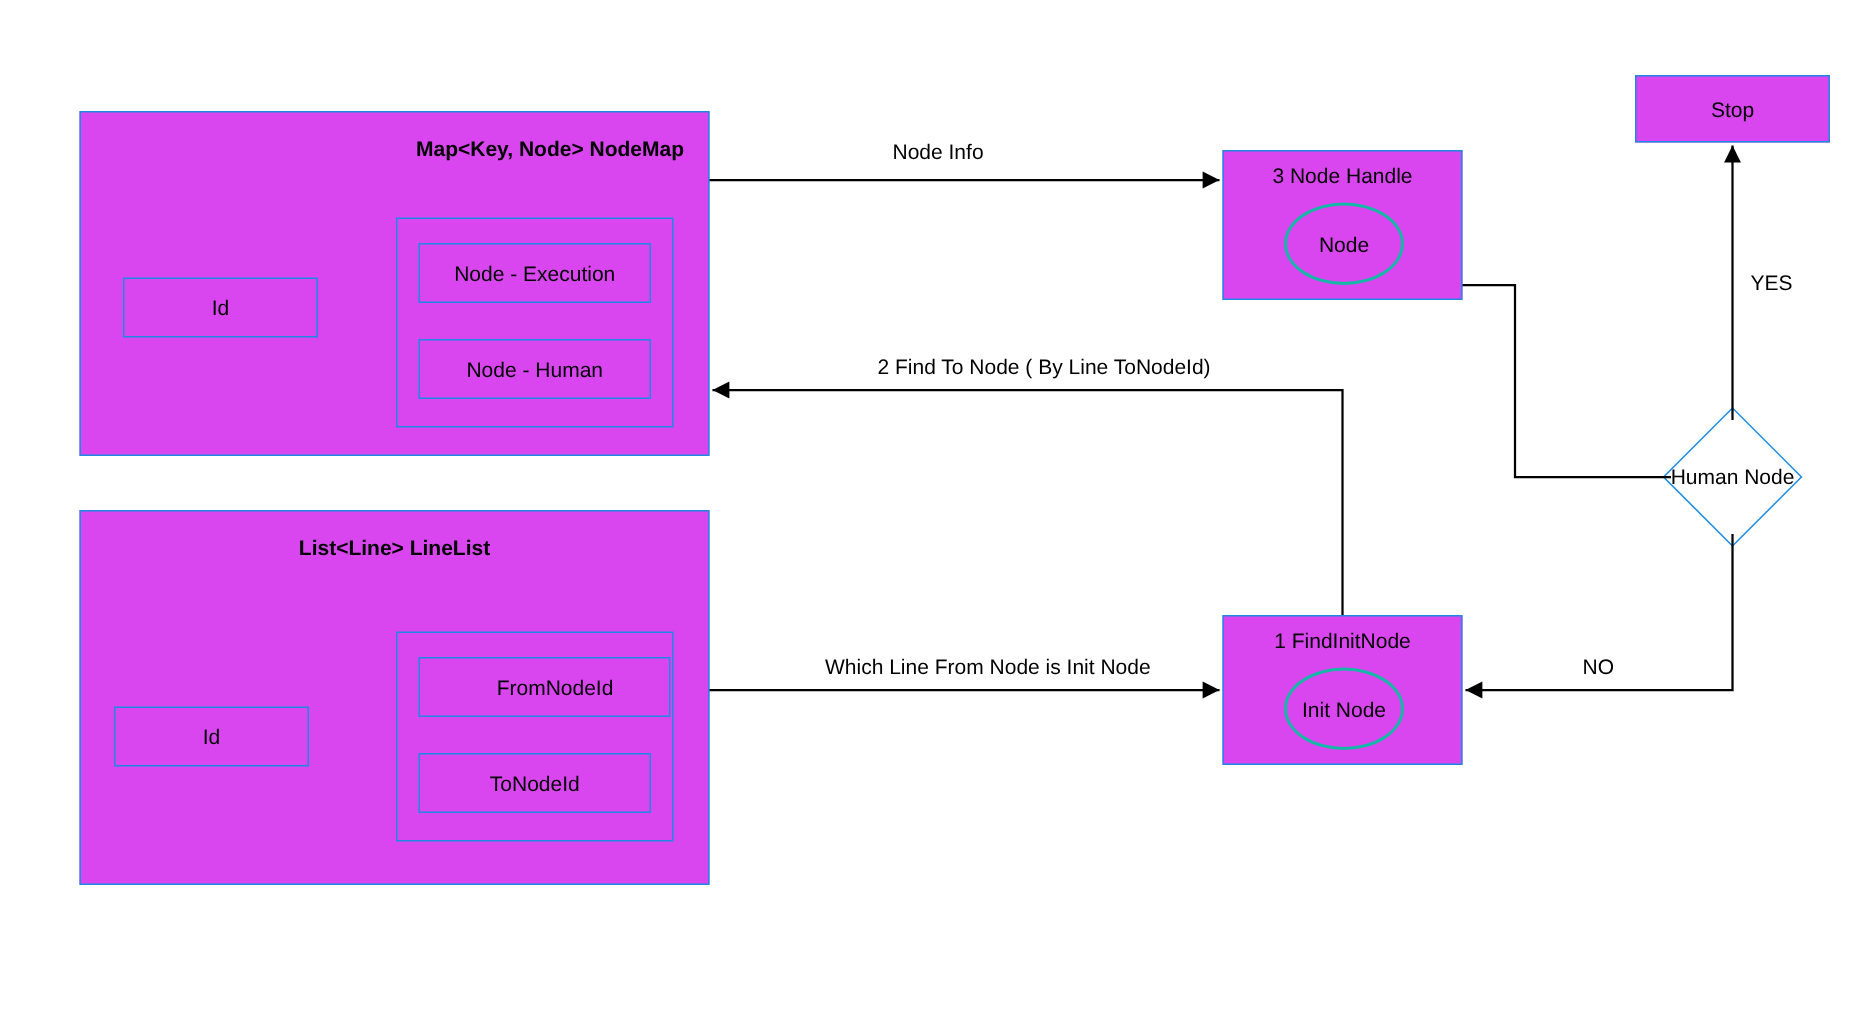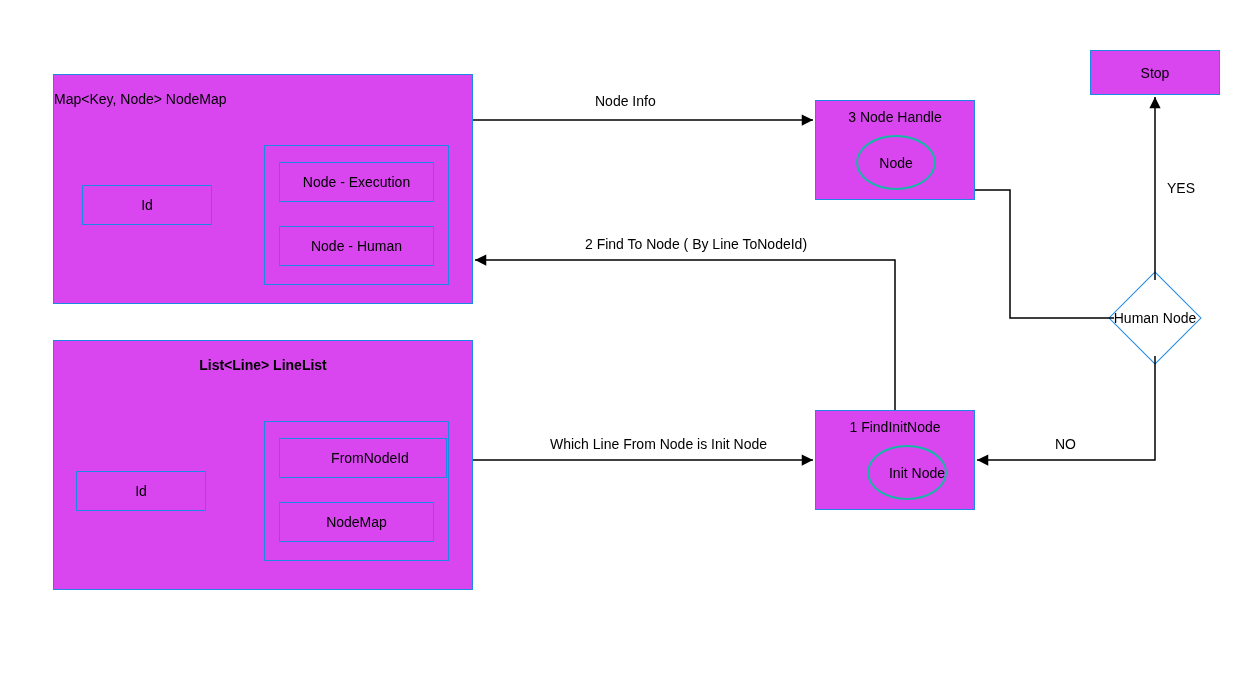--- a/index.html
+++ b/index.html
@@ -61,21 +61,21 @@
     top: 0;
     width: 1249px;
     height: 680px;
     pointer-events: none;
   }
 </style>
 </head>
 <body>
 
 <div class="box" style="left:53px; top:74px; width:420px; height:230px;">
-  <div class="label" style="left:0; right:16px; top:16px; text-align:left; font-weight:normal;">Map&lt;Key, Node&gt; NodeMap</div>
+  <div class="label" style="left:0; right:16px; top:16px; text-align:right; font-weight:bold;">Map&lt;Key, Node&gt; NodeMap</div>
 
   <div class="box" style="left:28px; top:110px; width:130px; height:40px; display:flex; align-items:center; justify-content:center;">
     <span>Id</span>
   </div>
 
   <div class="box" style="left:210px; top:70px; width:185px; height:140px;">
     <div class="box" style="left:14px; top:16px; width:155px; height:40px; display:flex; align-items:center; justify-content:center;">
       <span>Node - Execution</span>
     </div>
     <div class="box" style="left:14px; top:80px; width:155px; height:40px; display:flex; align-items:center; justify-content:center;">
@@ -87,35 +87,35 @@
 <div class="box" style="left:53px; top:340px; width:420px; height:250px;">
   <div class="label" style="left:0; right:0; top:16px; text-align:center; font-weight:bold;">List&lt;Line&gt; LineList</div>
   <div class="box" style="left:22px; top:130px; width:130px; height:40px; display:flex; align-items:center; justify-content:center;">
     <span>Id</span>
   </div>
   <div class="box" style="left:210px; top:80px; width:185px; height:140px;">
     <div class="box" style="left:14px; top:16px; width:168px; height:40px; display:flex; align-items:center; justify-content:center;padding-left:14px;">
       <span>FromNodeId</span>
     </div>
     <div class="box" style="left:14px; top:80px; width:155px; height:40px; display:flex; align-items:center; justify-content:center;">
-      <span>NodeMap</span>
+      <span>ToNodeId</span>
     </div>
   </div>
 </div>
 
 <div class="box" style="left:815px; top:100px; width:160px; height:100px;">
   <div class="label center-text" style="left:0; right:0; top:8px;">3 Node Handle</div>
   <div class="ellipse" style="left:40px; top:34px; width:80px; height:55px;">
     <span>Node</span>
   </div>
 </div>
 
 <div class="box" style="left:815px; top:410px; width:160px; height:100px;">
   <div class="label center-text" style="left:0; right:0; top:8px;">1 FindInitNode</div>
-  <div class="ellipse" style="left:51px; top:34px; width:80px; height:55px;justify-content:flex-end;">
+  <div class="ellipse" style="left:40px; top:34px; width:80px; height:55px;">
     <span>Init Node</span>
   </div>
 </div>
 
 <div class="box" style="left:1090px; top:50px; width:130px; height:45px; display:flex; align-items:center; justify-content:center;">
   <span>Stop</span>
 </div>
 
 <div class="diamond" style="left:1122px; top:285px; width:66px; height:66px;">
   <div class="diamond-shape"></div>

